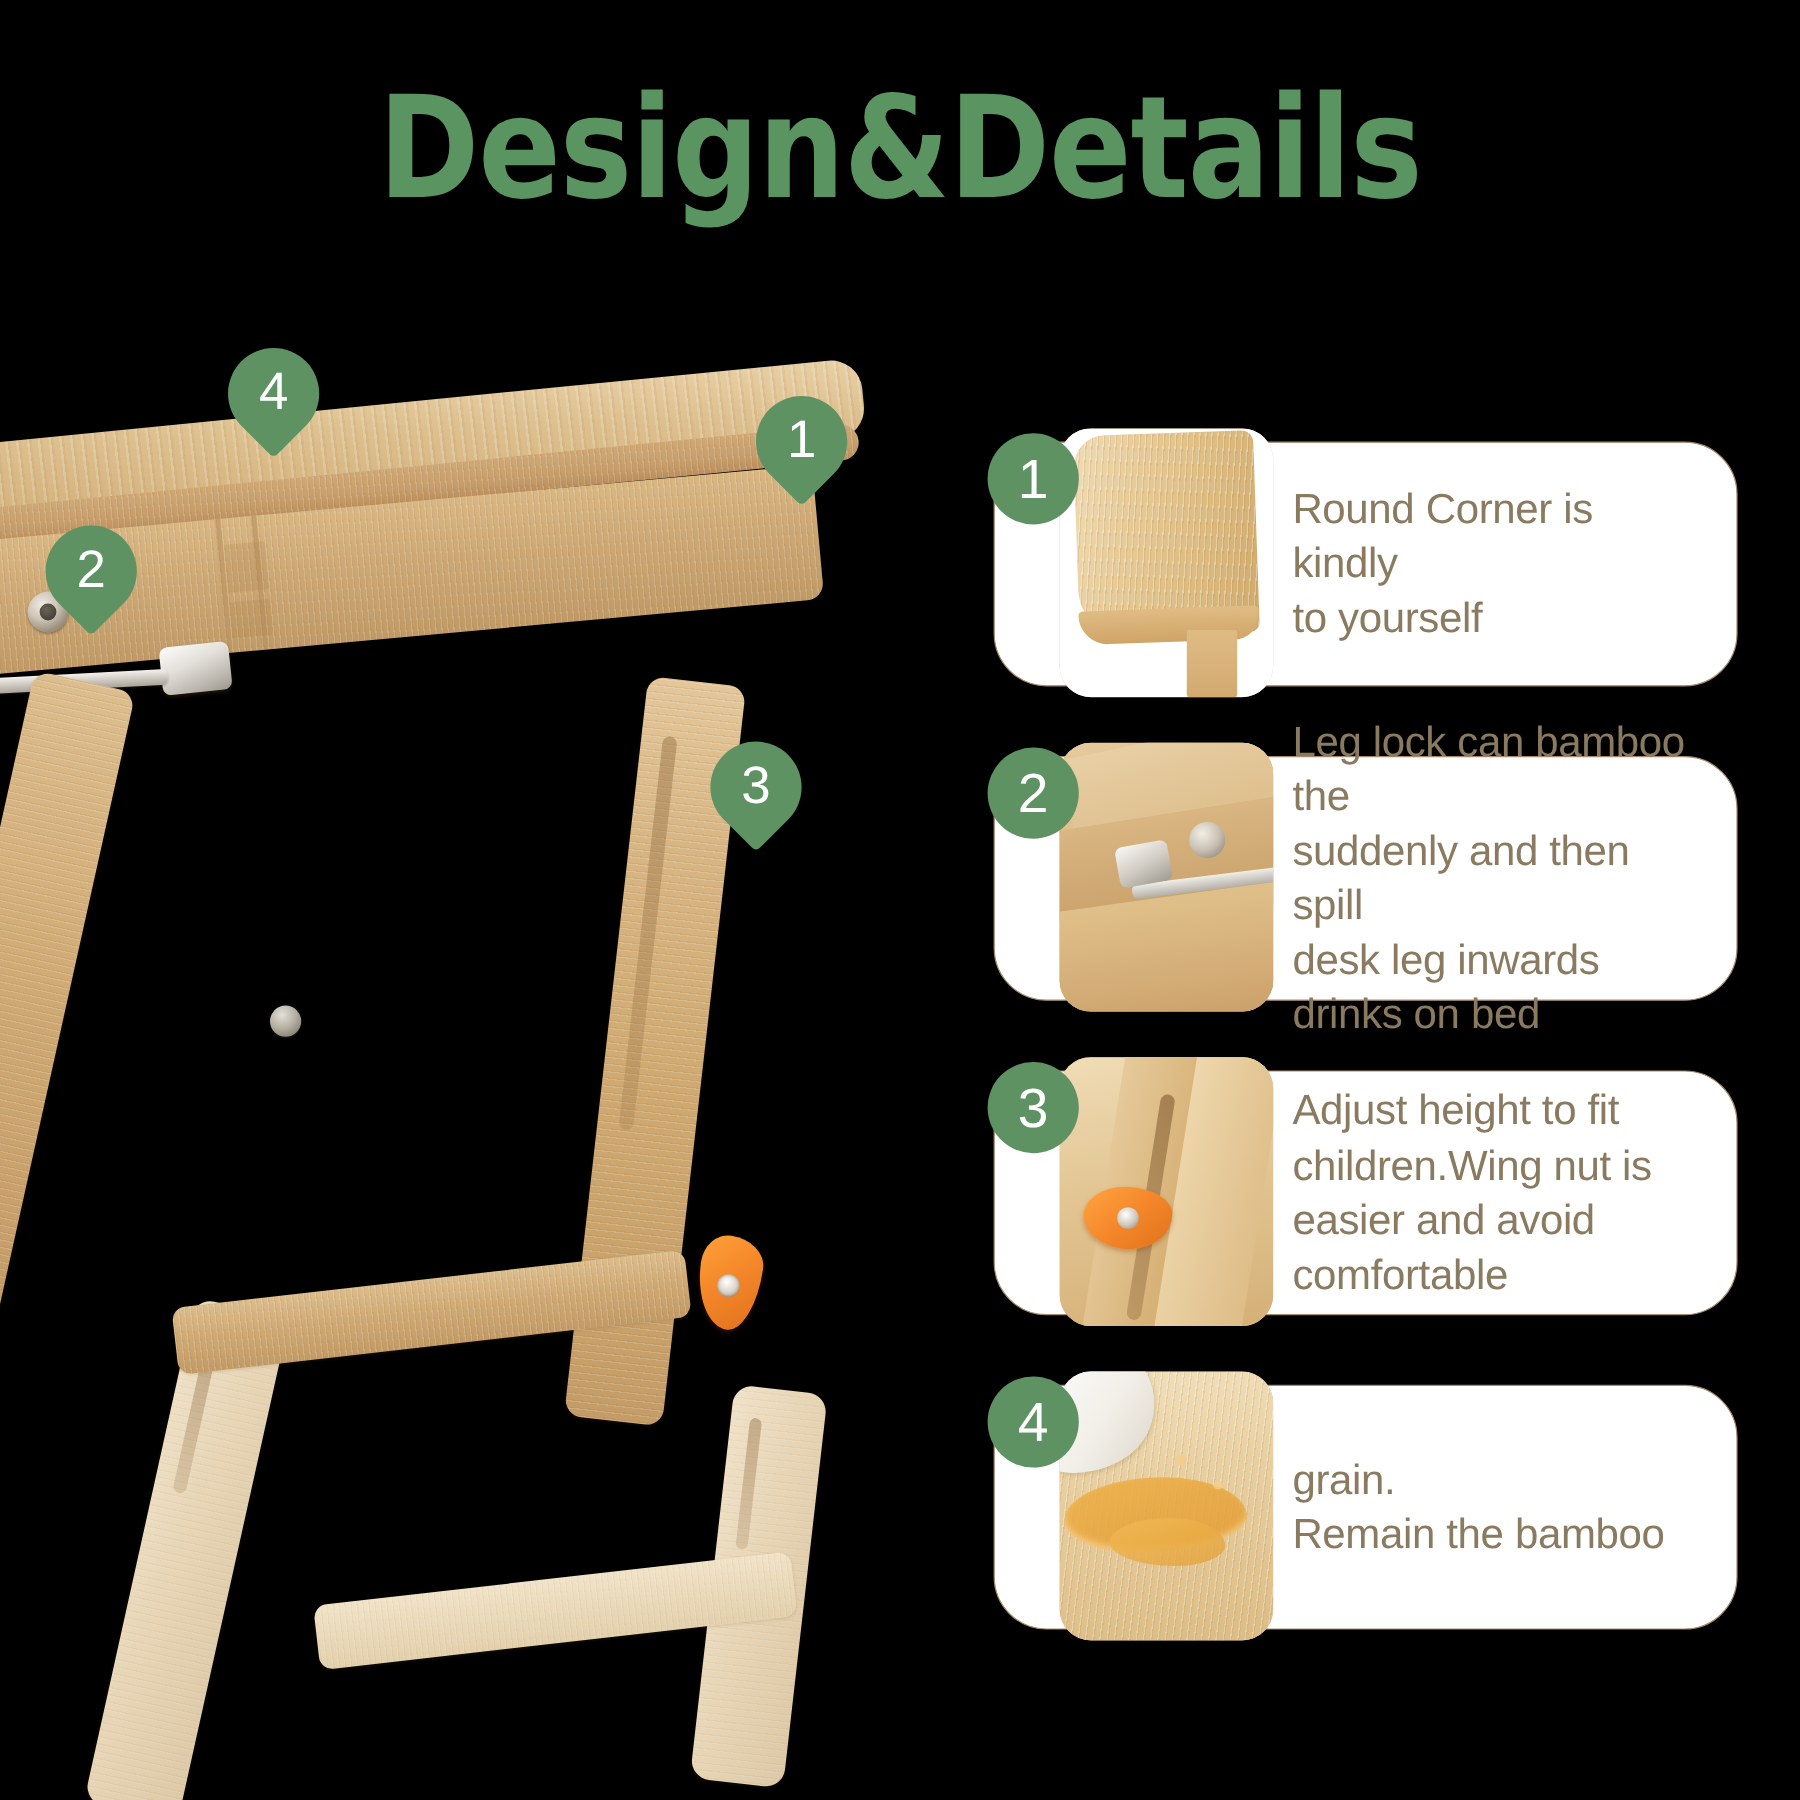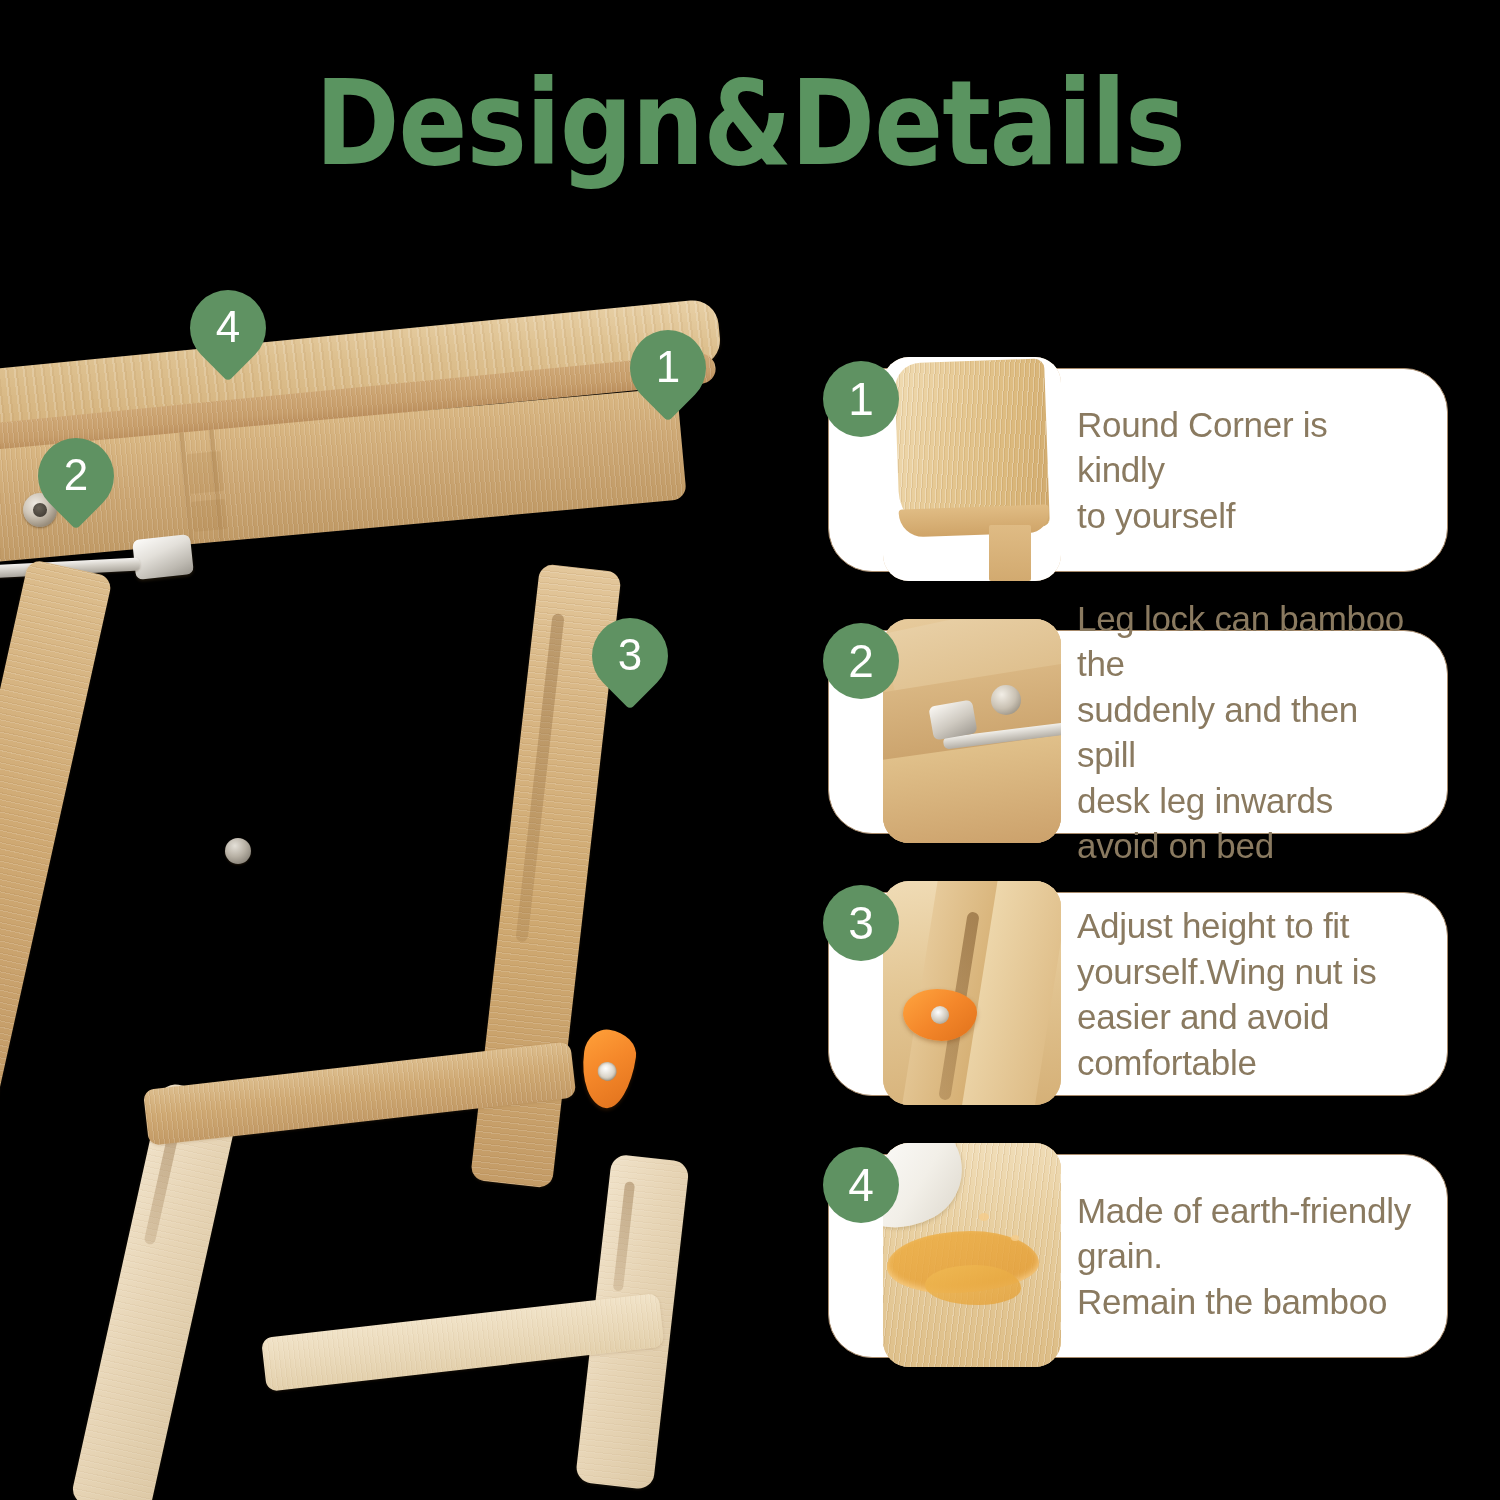--- a/index.html
+++ b/index.html
@@ -369,59 +369,58 @@
           <div class="base"></div>
           <div class="arm"></div>
           <div class="lk"></div>
           <div class="scr"></div>
         </div>
       </div>
       <div class="card-text">
         <span>Leg lock can bamboo the</span>
         <span>suddenly and then spill</span>
         <span>desk leg inwards</span>
-        <span>avoid on bed</span>
+        <span>drinks on bed</span>
       </div>
     </div>
 
     <div class="card">
       <div class="card-badge">3</div>
       <div class="card-thumb">
         <div class="th3">
           <div class="legA"></div>
           <div class="legB"></div>
           <div class="slot"></div>
           <div class="nut">
               <div class="s"></div>
               <div class="h"></div>
             </div>
         </div>
       </div>
       <div class="card-text">
         <span>Adjust height to fit</span>
-        <span>yourself.Wing nut is</span>
+        <span>children.Wing nut is</span>
         <span>easier and avoid</span>
         <span>comfortable</span>
       </div>
     </div>
 
     <div class="card">
       <div class="card-badge">4</div>
       <div class="card-thumb">
         <div class="th4">
           <div class="g"></div>
           <div class="spill"></div>
           <div class="spill2"></div>
           <div class="drop" style="left:96px;top:70px;"></div>
           <div class="drop" style="left:128px;top:92px;width:8px;height:6px;"></div>
           <div class="cup"></div>
         </div>
       </div>
       <div class="card-text">
-        <span>Made of earth-friendly</span>
         <span>grain.</span>
         <span>Remain the bamboo</span>
       </div>
     </div>
 
   </div>
 
 </div>
 
 </body></html>

